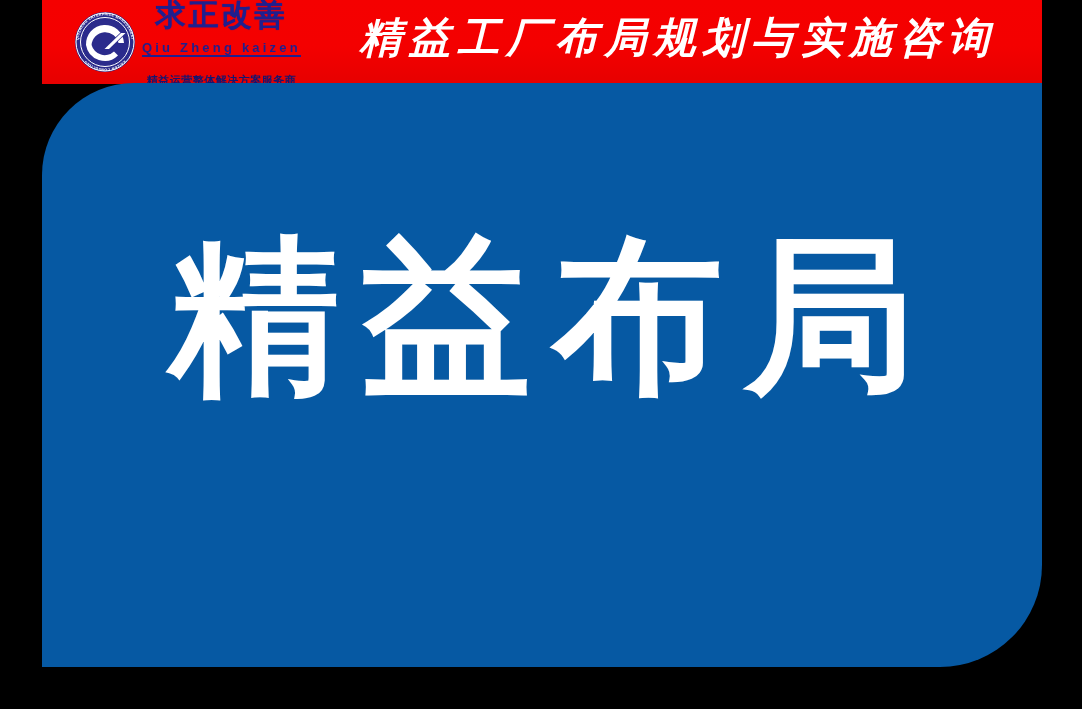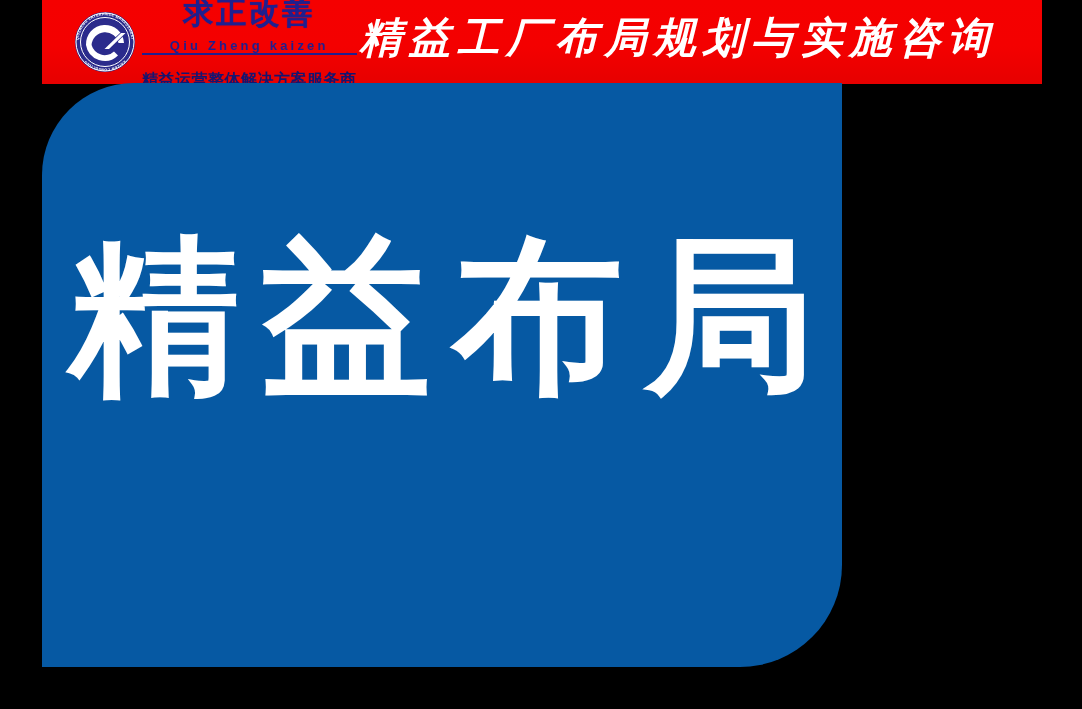--- a/index.html
+++ b/index.html
@@ -79,23 +79,23 @@
     white-space: nowrap;
     margin-top: 11px;
   }
   #brand-rule {
     width: 100%;
     height: 2px;
     background: #1f1f8f;
     margin-top: 1px;
   }
   #brand-tagline {
-    font-family: Liberation Mono, monospace;
+    font-family: Liberation Sans, sans-serif;
     font-weight: bold;
-    font-size: 16px;
+    font-size: 11px;
     color: #151570;
     letter-spacing: 0.5px;
     white-space: nowrap;
     margin-top: 18px;
   }
 
   
   #banner-title {
     position: absolute;
     left: 0;
@@ -111,21 +111,21 @@
     color: #ffffff;
     letter-spacing: 7px;
     white-space: nowrap;
   }
 
   
   #body-panel {
     position: absolute;
     left: 42px;
     top: 83px;
-    width: 800px;
+    width: 1000px;
     height: 584px;
     background: #0659a3;
     border-radius: 92px 0 102px 0;
     z-index: 3;
   }
 
   #main-title {
     position: absolute;
     left: 0;
     right: 0;

